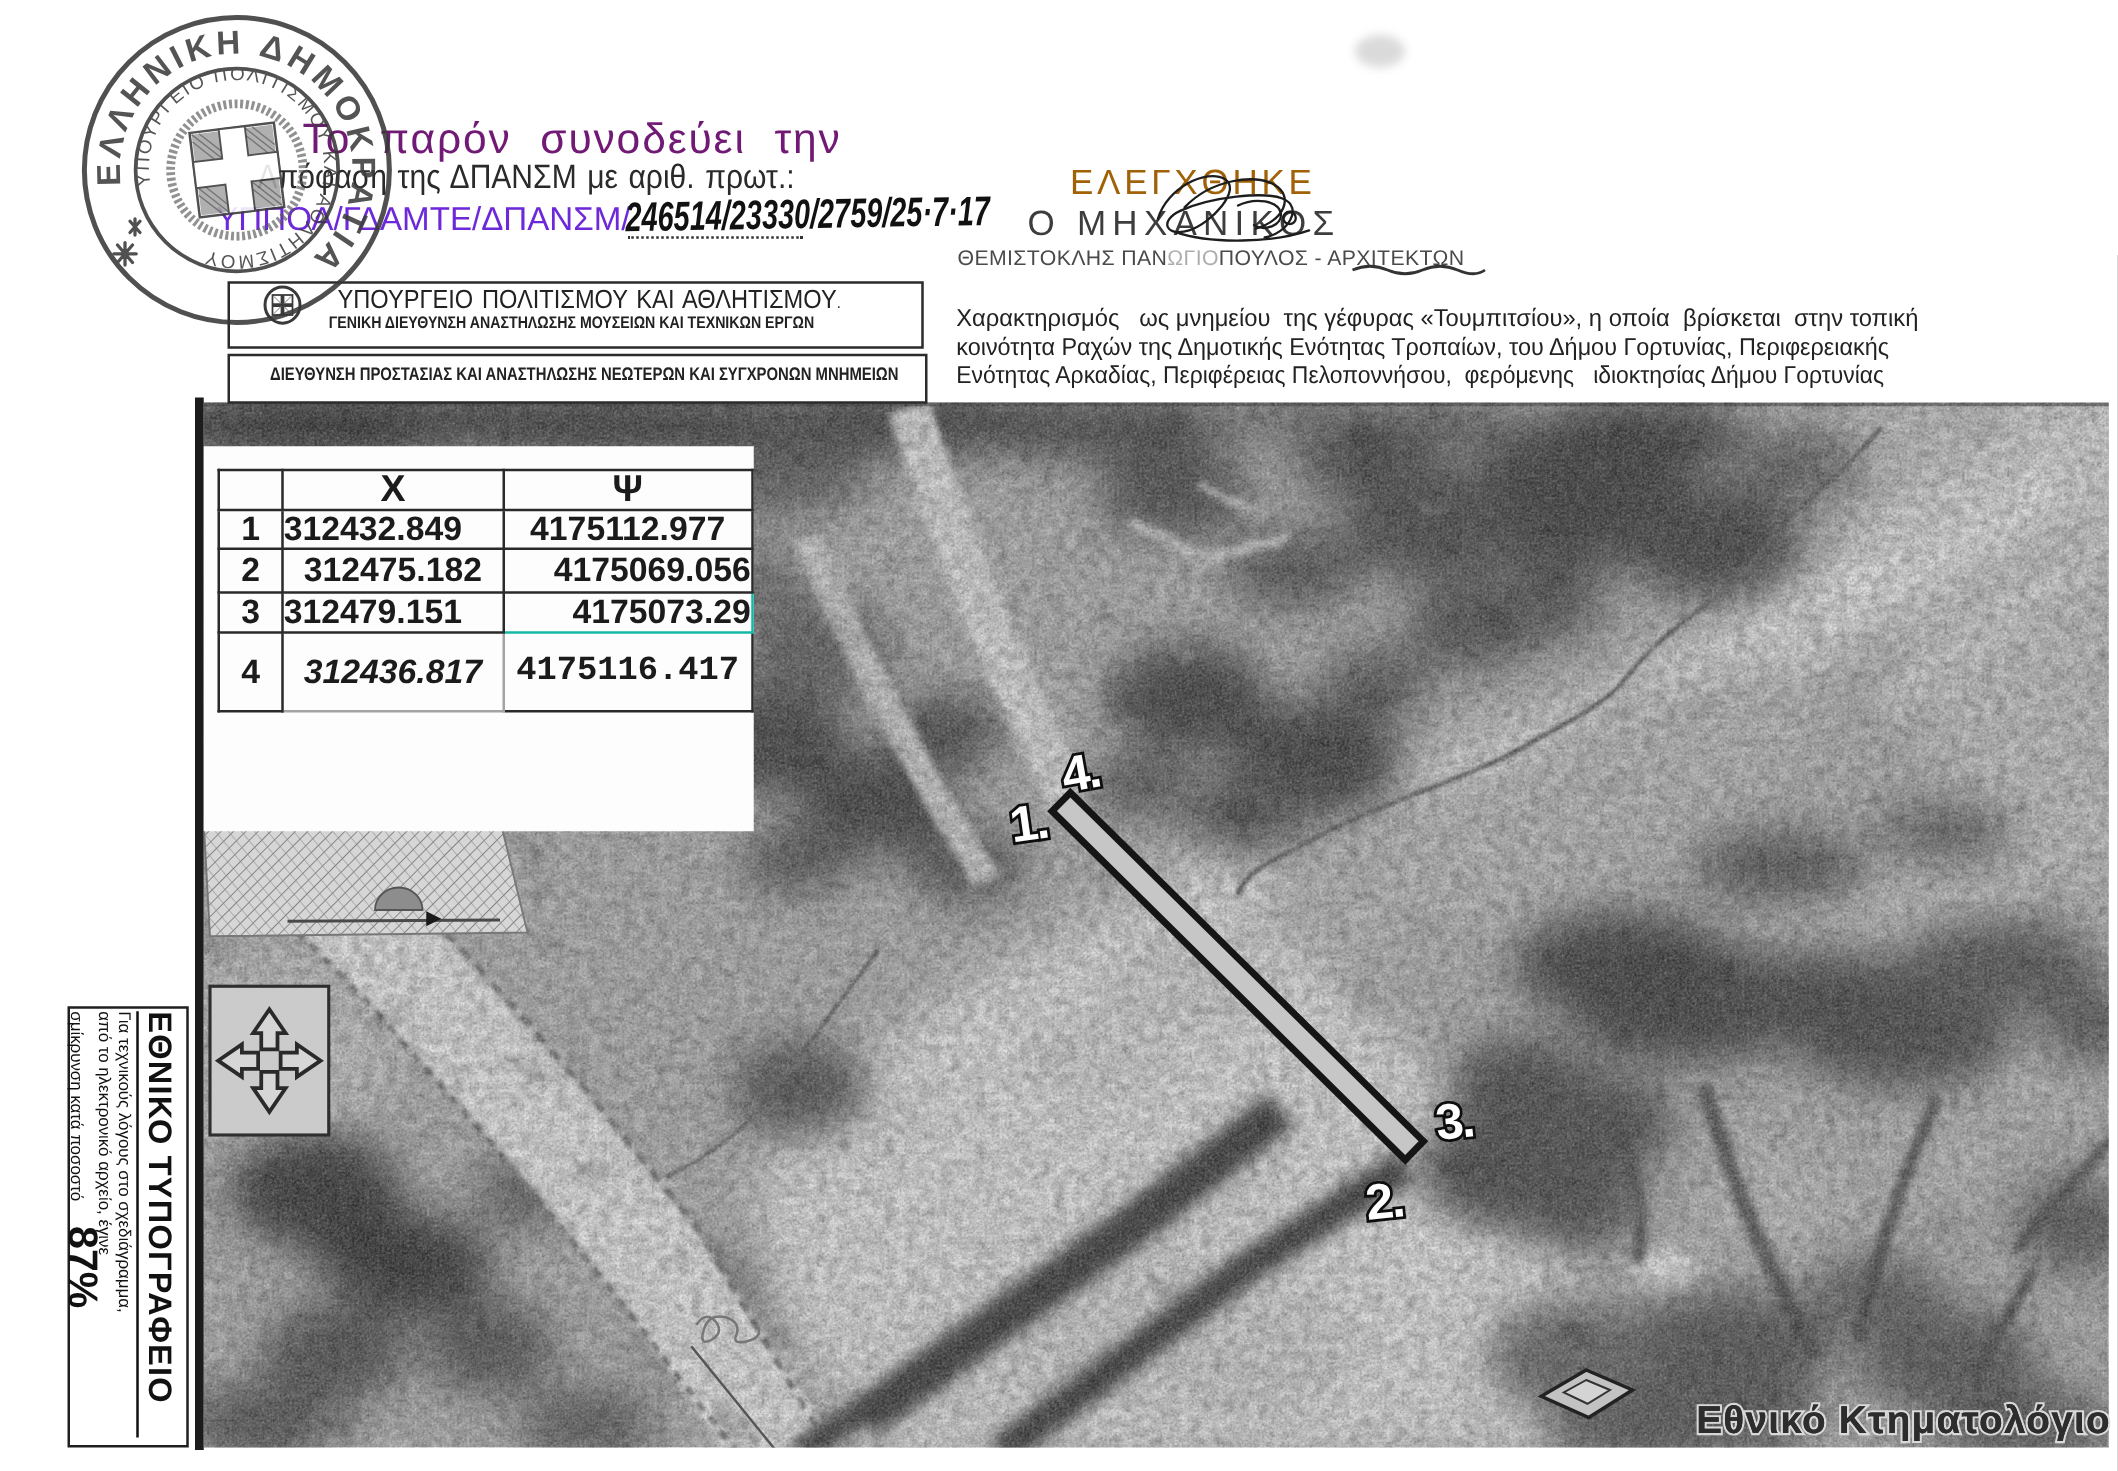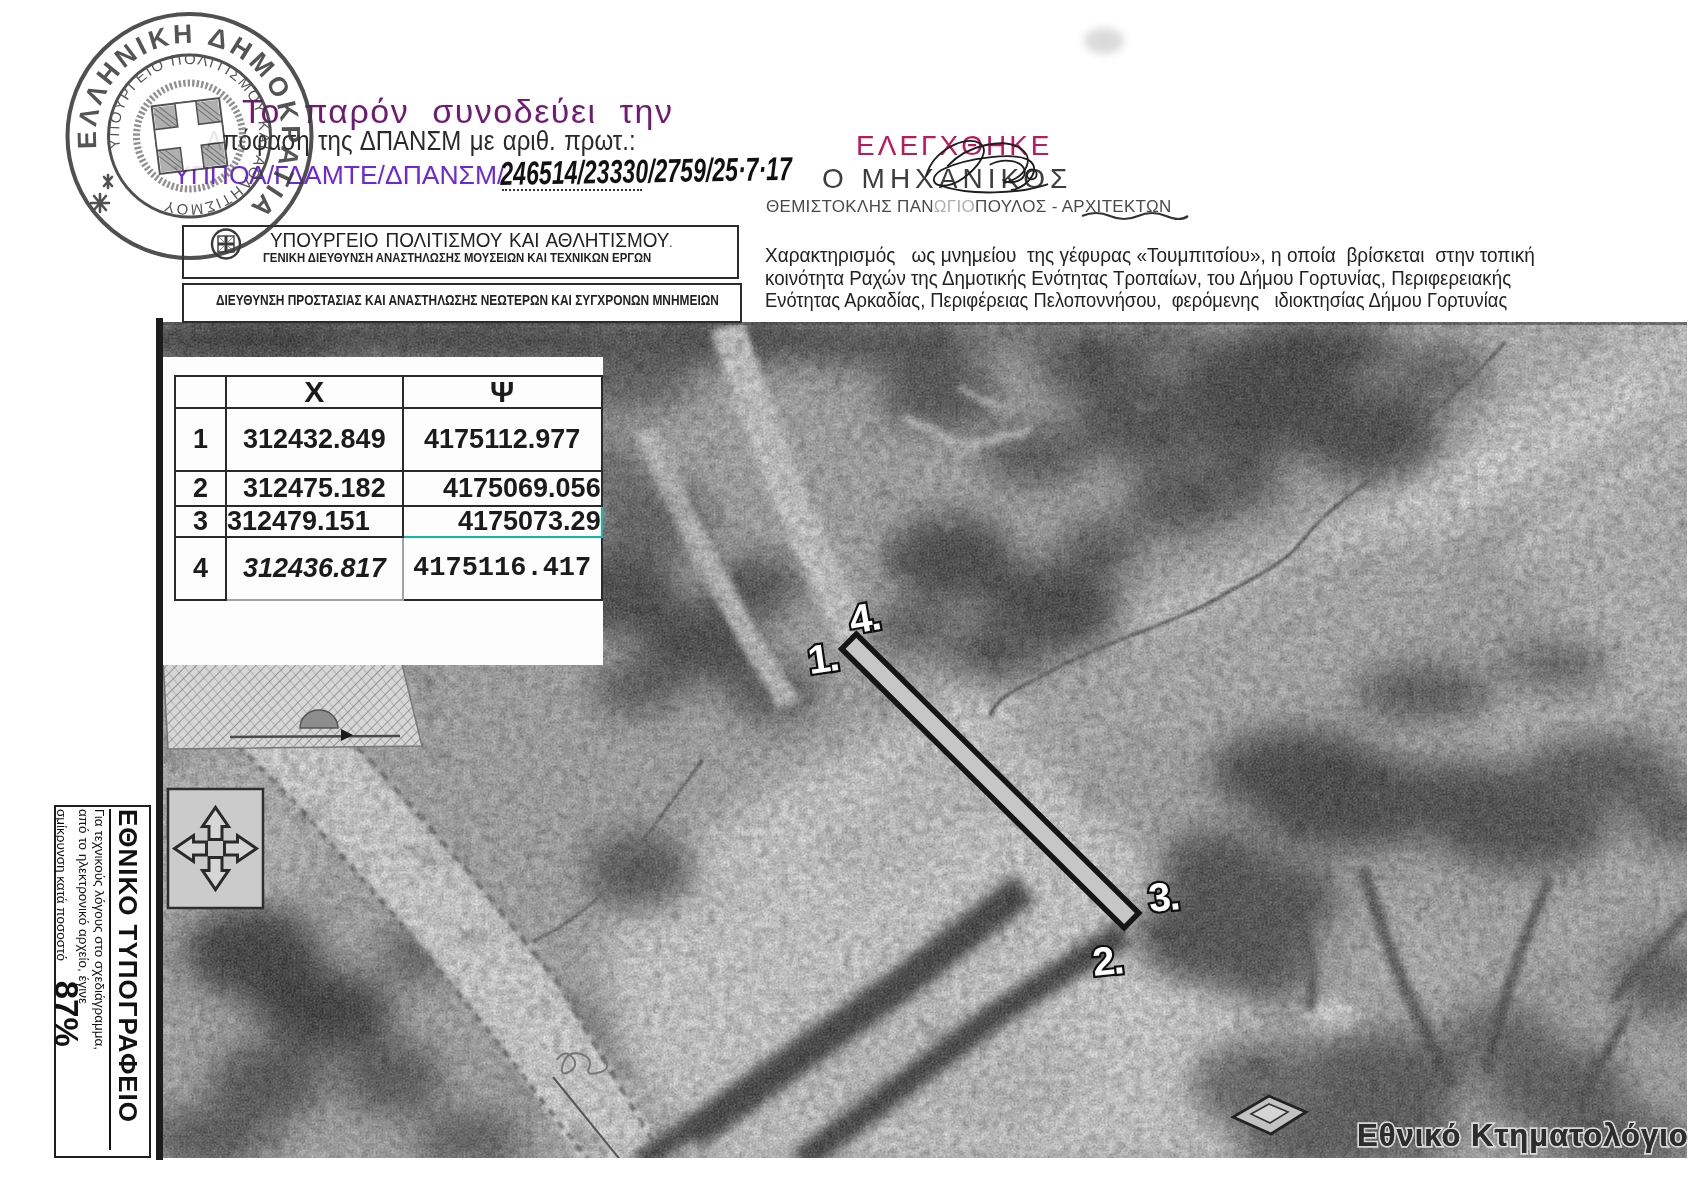--- a/index.html
+++ b/index.html
@@ -279,21 +279,21 @@
 <div class="abs" style="left:242px;top:92px;font-size:34px;letter-spacing:1.5px;word-spacing:12px;color:#701a75;text-align:right;">Το παρόν συνοδεύει την</div>
 
 <div class="abs" style="left:206px;top:126px;font-size:27px;letter-spacing:0px;word-spacing:2px;color:#2a2a2a;transform:scaleX(0.89);transform-origin:left top;white-space:nowrap;">Απόφαση της ΔΠΑΝΣΜ με αριθ. πρωτ.:</div>
 
 <div class="abs" style="left:173px;top:160px;font-size:26.5px;letter-spacing:0px;color:#6d28d9;white-space:nowrap;">ΥΠΠΟΑ/ΓΔΑΜΤΕ/ΔΠΑΝΣΜ/</div>
 
 <div class="abs" style="left:500px;top:155px;font-size:33px;font-weight:bold;letter-spacing:0px;color:#111;transform:rotate(-1deg) scaleX(0.70);transform-origin:left top;font-style:italic;white-space:nowrap;">246514/23330/2759/25·7·17</div>
 
 <div class="abs" style="left:502px;top:189px;width:140px;border-bottom:2px dotted #333;"></div>
 
-<div class="abs" style="left:856px;top:130px;font-size:28px;letter-spacing:3px;color:#be185d;">ΕΛΕΓΧΘΗΚΕ</div>
+<div class="abs" style="left:856px;top:130px;font-size:28px;letter-spacing:3px;color:#a16207;">ΕΛΕΓΧΘΗΚΕ</div>
 <div class="abs" style="left:822px;top:163px;font-size:28px;letter-spacing:5px;color:#3d3d3d;">Ο ΜΗΧΑΝΙΚΟΣ</div>
 <div class="abs" style="left:766px;top:197px;font-size:17px;letter-spacing:0.3px;color:#4a4a4a;">ΘΕΜΙΣΤΟΚΛΗΣ ΠΑΝ<span style="opacity:.45">ΩΓΙΟ</span>ΠΟΥΛΟΣ - ΑΡΧΙΤΕΚΤΩΝ</div>
 
 <svg class="abs" style="left:905px;top:122px" width="185" height="92" viewBox="0 0 260 130" preserveAspectRatio="none">
   <g fill="none" stroke="#1d1d1d" stroke-width="2.6" stroke-linecap="round">
     <path d="M30,75 C40,40 85,18 105,30 C125,42 90,80 65,88 C40,96 30,78 55,66 C90,50 150,44 170,52 C195,62 175,92 150,96"></path>
     <path d="M60,62 C90,30 140,24 160,36 C185,50 170,78 140,86"></path>
     <path d="M120,60 C140,50 165,55 168,68 C171,82 150,90 138,82"></path>
     <circle cx="178" cy="74" r="7"></circle>
     <path d="M50,90 C90,104 160,102 200,88"></path>
@@ -328,21 +328,21 @@
 <div class="abs" style="left:174px;top:375px;">
   <table style="border-collapse:collapse;font-family:'Liberation Sans',sans-serif;font-weight:bold;color:#1b1b1b;line-height:29px;">
     <tbody>
         <tr style="height:31.5px;">
       <td style="padding:0;border:2px solid #2a2a2a;width:49px;"></td>
       <td style="padding:0;border:2px solid #2a2a2a;width:167px;text-align:center;font-size:30px;">X</td>
       <td style="padding:0;border:2px solid #2a2a2a;width:197px;text-align:center;font-size:30px;">Ψ</td>
     </tr>
     <tr style="height:31.5px;font-size:27px;">
       <td style="padding:0;border:2px solid #2a2a2a;text-align:center;">1</td>
-      <td style="padding:16px;border:2px solid #2a2a2a;text-align:right;">312432.849</td>
+      <td style="padding:0;border:2px solid #2a2a2a;text-align:left;">312432.849</td>
       <td style="padding:0;border:2px solid #2a2a2a;text-align:center;">4175112.977</td>
     </tr>
     <tr style="height:31.5px;font-size:27px;">
       <td style="padding:0;border:2px solid #2a2a2a;text-align:center;">2</td>
       <td style="padding:2px;border:2px solid #2a2a2a;text-align:center;">312475.182</td>
       <td style="padding:0;border:2px solid #2a2a2a;text-align:right;">4175069.056</td>
     </tr>
     <tr style="height:31.5px;font-size:27px;">
       <td style="padding:0;border:2px solid #2a2a2a;text-align:center;">3</td>
       <td style="padding:0;border:2px solid #2a2a2a;">312479.151</td>

